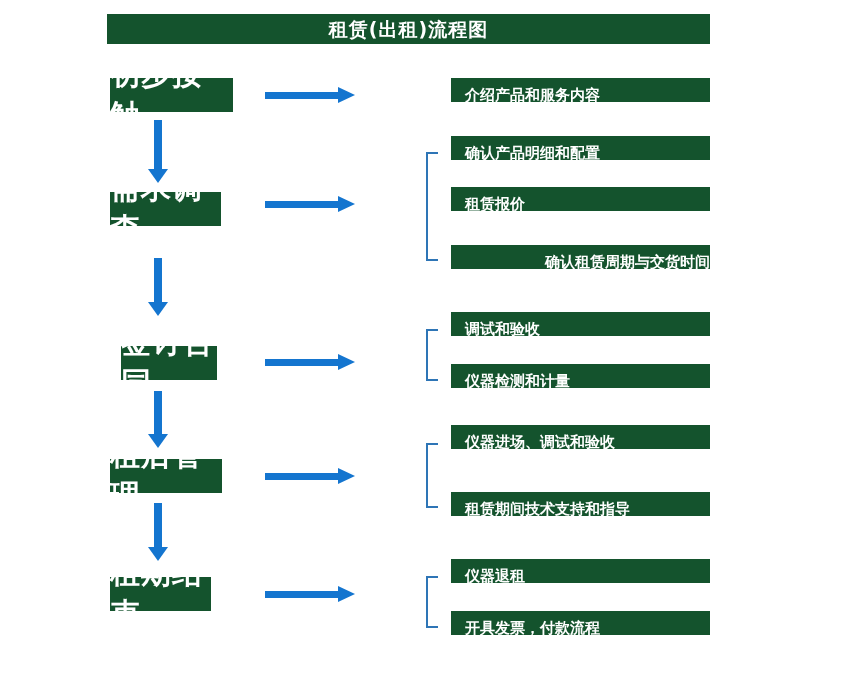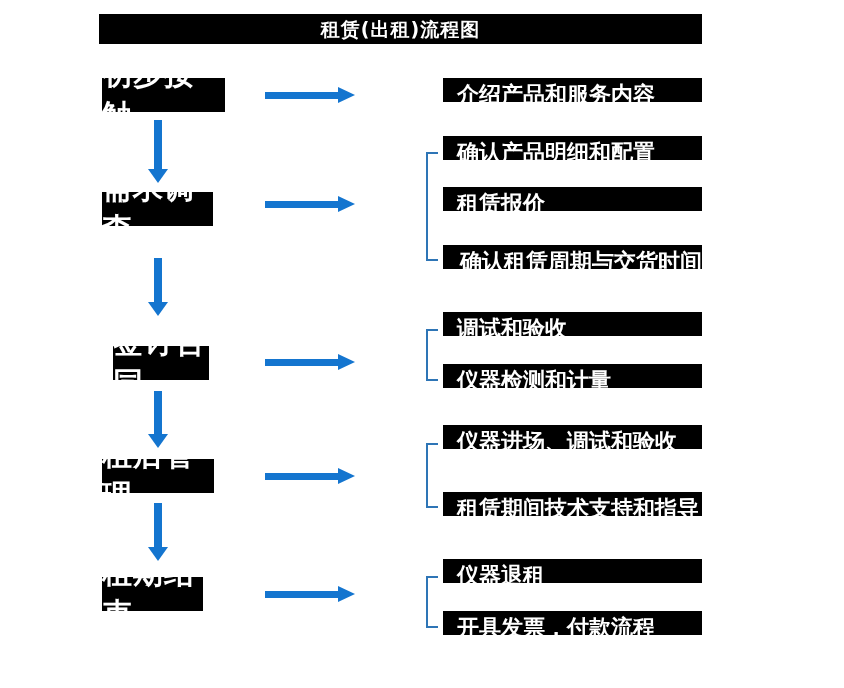--- a/index.html
+++ b/index.html
@@ -3,38 +3,39 @@
 <meta charset="utf-8">
 <style>
   html,body{margin:0;padding:0;}
   body{
     width:844px;height:688px;background:#ffffff;position:relative;
     font-family:"DejaVu Sans","Liberation Sans",sans-serif;
     overflow:hidden;
   }
   .bluebox{
     position:absolute;
-    background:#000000;
+    background:#14532d;
     color:#ffffff;
     font-weight:bold;
     box-sizing:border-box;
+    margin-left:8px;
   }
   .title-bar{
     left:99px;top:14px;width:603px;height:30px;
     font-size:19px;line-height:30px;text-align:center;
     letter-spacing:1px;
   }
   .step{
     height:34px;font-size:30px;
     display:flex;align-items:center;justify-content:center;
     letter-spacing:1px;
   }
   .detail{
     left:443px;width:259px;height:24px;
-    font-size:22px;line-height:34px;
+    font-size:15px;line-height:34px;
     padding-left:14px;
     white-space:nowrap;
   }
   
   .h-shaft{position:absolute;left:265px;width:73px;height:7px;background:#1475cf;}
   .h-head{
     position:absolute;left:338px;width:0;height:0;
     border-top:8px solid transparent;border-bottom:8px solid transparent;
     border-left:17px solid #1475cf;
   }

